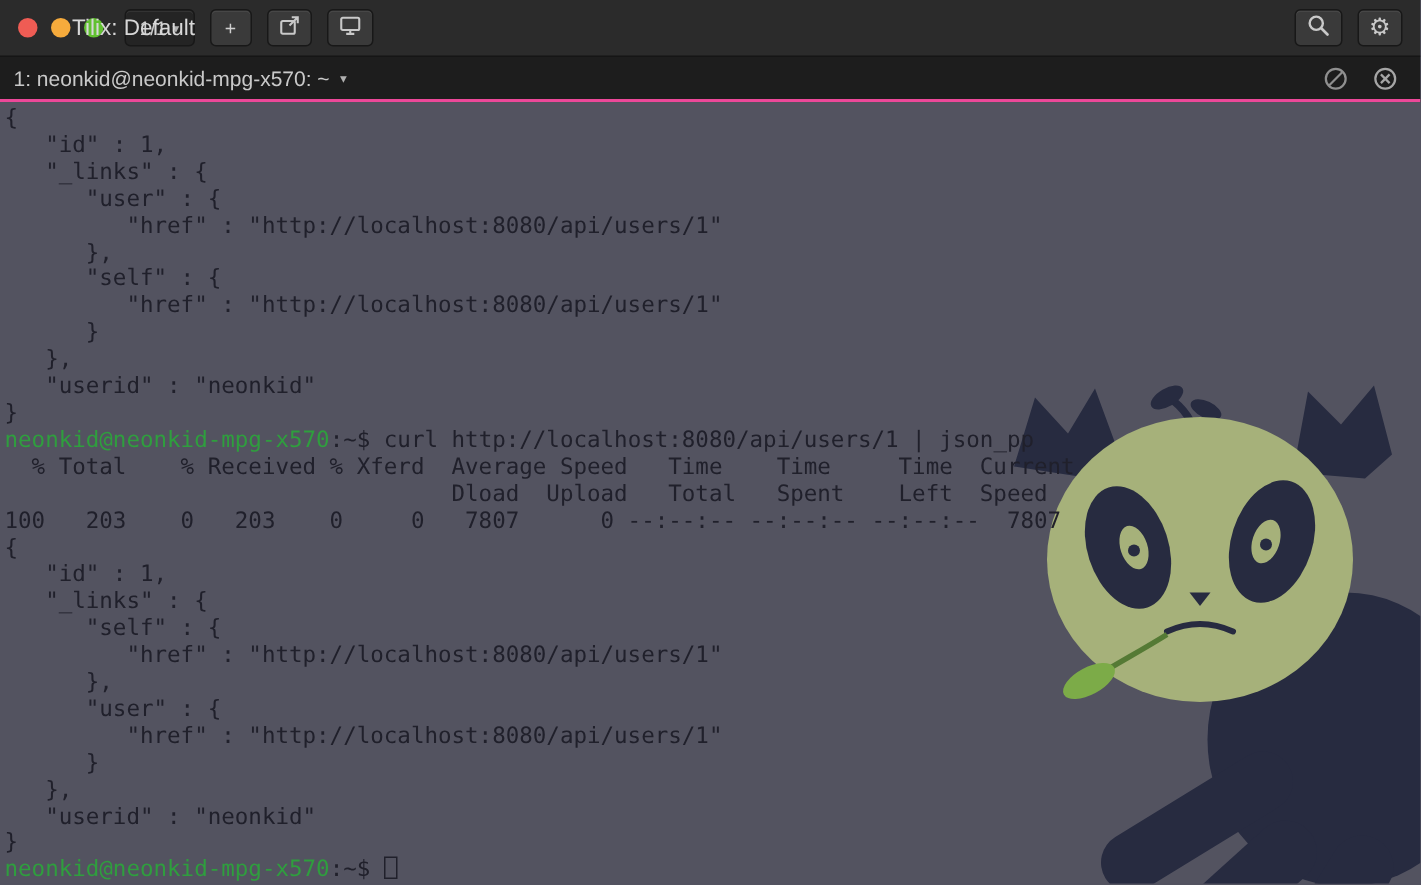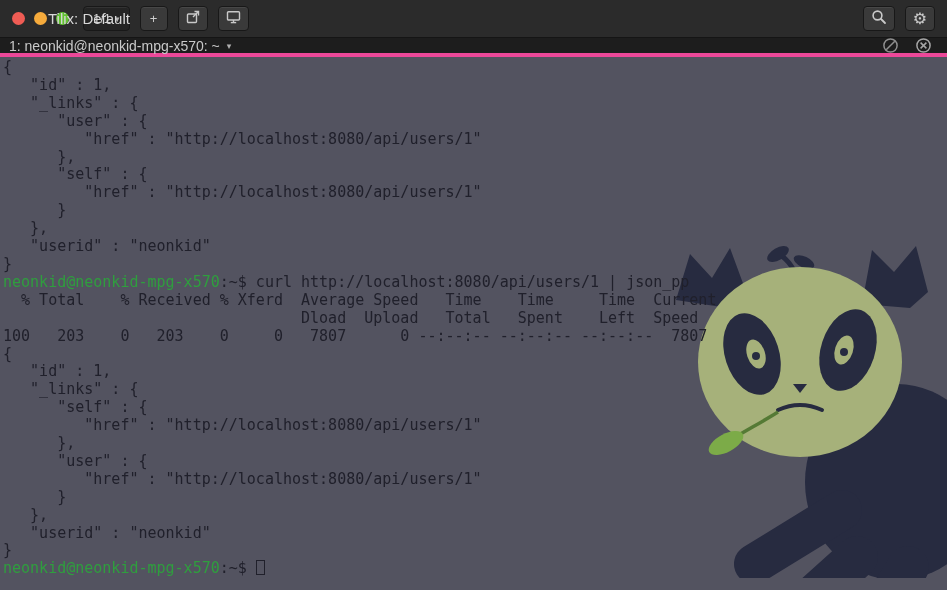--- a/index.html
+++ b/index.html
@@ -28,21 +28,21 @@
   .chev { font-size: 9px; color: #b0b0b0; }
   .win-title {
     position: absolute; left: 0; right: 0; 
     color: var(--titlebar-text, #d7d7d7); font-size: 15px; pointer-events: none; margin-left: 48px;
   }
   .tb-right { margin-left: auto; display: flex; gap: 10px; z-index: 1; }
   .gear-glyph { font-size: 16px; color: #c9c9c9; line-height: 1; }
 
   
   .tabbar {
-    height: 19px; background: var(--tabbar-bg, #1d1d1d); border-bottom: 4px solid #ec4899;
+    height: 30px; background: var(--tabbar-bg, #1d1d1d); border-bottom: 2px solid #ec4899;
     display: flex; align-items: center; padding: 0 9px; color: #c9c9c9; font-size: 14px;
   }
   .session-title { display: flex; align-items: center; gap: 7px; cursor: pointer; }
   .tab-icons { margin-left: auto; display: flex; gap: 16px; align-items: center; padding-right: 6px; }
   .tab-icons span { cursor: pointer; display: inline-flex; }
 
   
   .terminal { position: relative; width: 947px; height: 521px; background: var(--terminal-bg, #535360); overflow: hidden; }
   .panda { position: absolute; left: 632px; top: 185px; z-index: 0; }
   .p-dark   { fill: var(--panda-dark, #272b40); }

